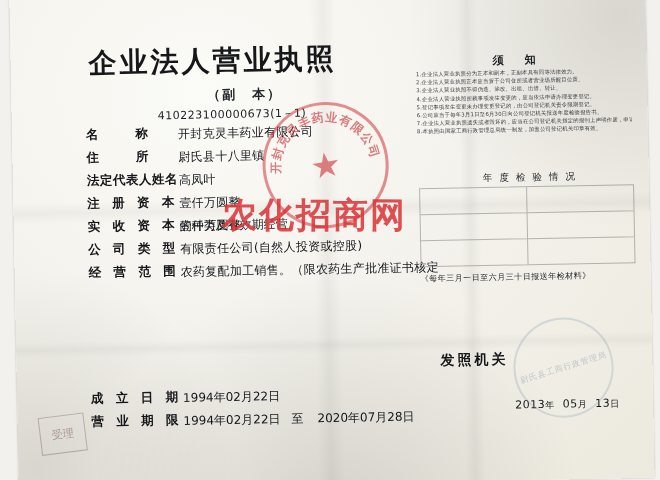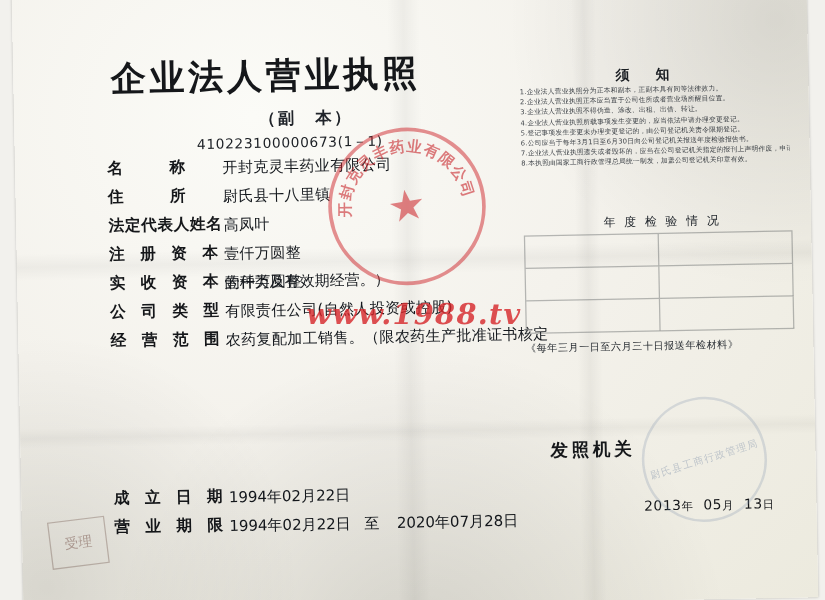--- a/index.html
+++ b/index.html
@@ -448,16 +448,16 @@
     </div>
 
     <div class="stamp-corner">
       <span>受理</span>
     </div>
 
     <div class="corner-shadow"></div>
   </div>
 
   <div class="watermark">
-    <div class="wm-sub">www.1988.tv</div>
+    <div class="wm-main">农化招商网</div>
   </div>
 
 </div>
 
 </body></html>

